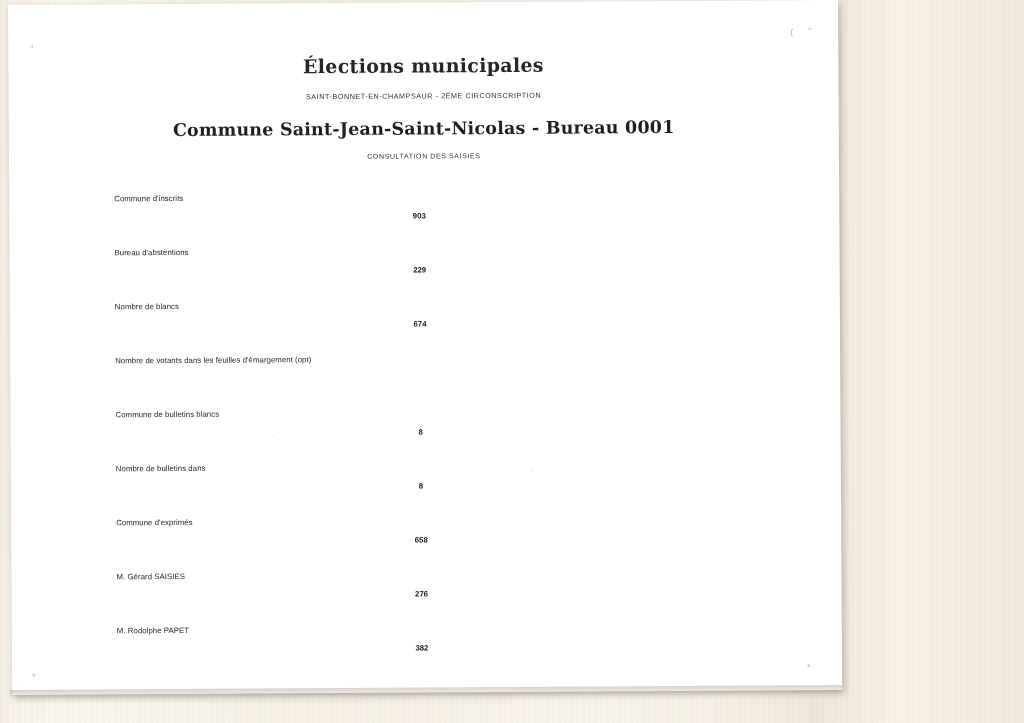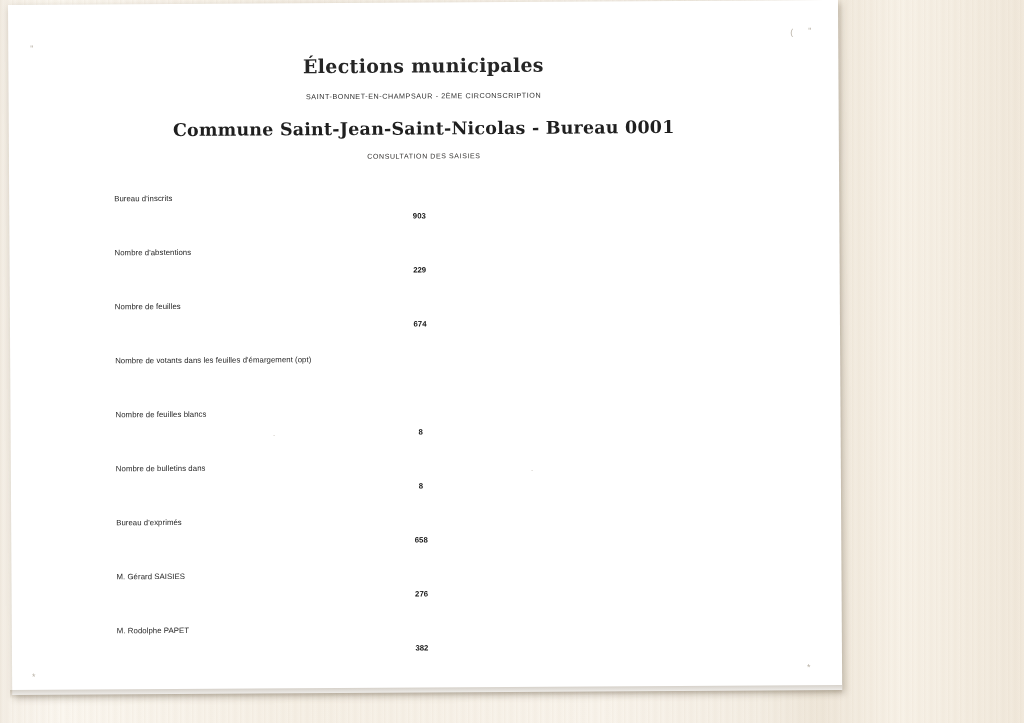--- a/index.html
+++ b/index.html
@@ -184,51 +184,51 @@
     <span class="speck" style="left:795px; top:663px; font-size:9px;">*</span>
 
     <h1 class="title">Élections municipales</h1>
     <div class="subtitle">SAINT-BONNET-EN-CHAMPSAUR - 2ÈME CIRCONSCRIPTION</div>
     <h2 class="commune">Commune Saint-Jean-Saint-Nicolas - Bureau 0001</h2>
     <div class="section-label">CONSULTATION DES SAISIES</div>
 
     <div class="results">
 
       <div class="row">
-        <div class="label">Bureau d'inscrits</div>
+        <div class="label">Commune d'inscrits</div>
         <div class="value">903</div>
       </div>
 
       <div class="row">
-        <div class="label">Nombre d'abstentions</div>
+        <div class="label">Bureau d'abstentions</div>
         <div class="value">229</div>
       </div>
 
       <div class="row">
-        <div class="label">Nombre de feuilles</div>
+        <div class="label">Nombre de blancs</div>
         <div class="value">674</div>
       </div>
 
       <div class="row empty">
         <div class="label">Nombre de votants dans les feuilles d'émargement (opt)</div>
         <div class="value"></div>
       </div>
 
       <div class="row">
-        <div class="label">Nombre de feuilles blancs</div>
+        <div class="label">Commune de bulletins blancs</div>
         <div class="value">8</div>
       </div>
 
       <div class="row">
         <div class="label">Nombre de bulletins dans</div>
         <div class="value">8</div>
       </div>
 
       <div class="row">
-        <div class="label">Bureau d'exprimés</div>
+        <div class="label">Commune d'exprimés</div>
         <div class="value">658</div>
       </div>
 
       <div class="row">
         <div class="label">M. Gérard SAISIES</div>
         <div class="value">276</div>
       </div>
 
       <div class="row">
         <div class="label">M. Rodolphe PAPET</div>

